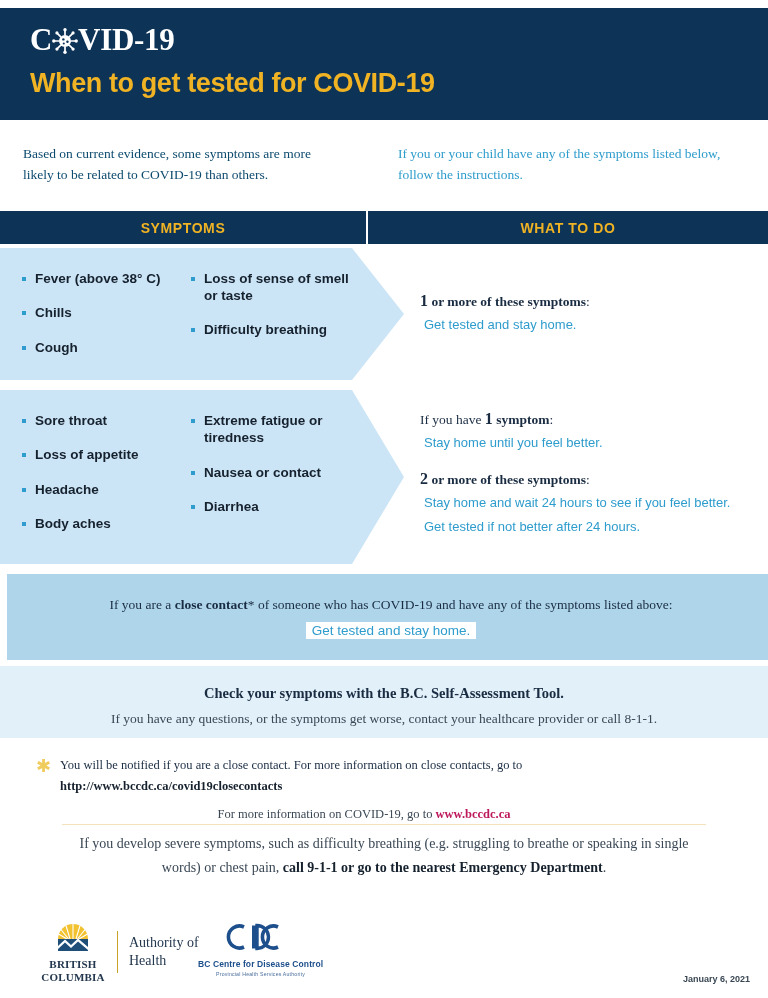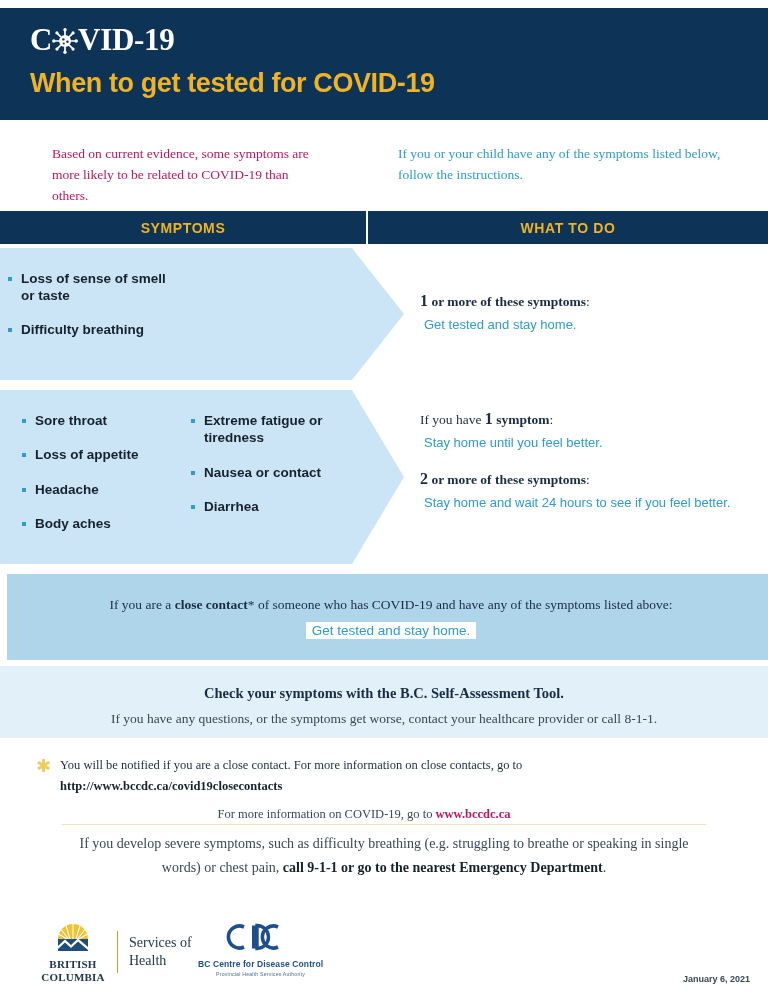--- a/index.html
+++ b/index.html
@@ -53,22 +53,22 @@
 
   
   .intro {
     position: absolute;
     left: 0; top: 132px;
     width: 768px; height: 74px;
     display: flex;
   }
   .intro-left {
     width: 366px;
-    padding: 12px 40px 0 52px;
-    color: #be185d;
+    padding: 12px 40px 0 23px;
+    color: #0c4a6e;
     font-size: 13.5px;
     line-height: 1.55;
   }
   .intro-right {
     width: 402px;
     padding: 12px 40px 0 32px;
     color: #2e9ccc;
     font-size: 13.5px;
     line-height: 1.55;
   }
@@ -399,20 +399,34 @@
 
   <div class="colheads">
     <div class="colhead sym">SYMPTOMS</div>
     <div class="colhead wtd">WHAT TO DO</div>
   </div>
 
   <div class="row row1">
     <div class="wtd-panel"></div>
     <div class="sym-panel"></div>
     <div class="sym-cols">
+      <div class="sym-col c1">
+        <div class="sym-item">
+            <span class="bullet"></span>
+            <span>Fever (above 38° C)</span>
+          </div>
+        <div class="sym-item">
+            <span class="bullet"></span>
+            <span>Chills</span>
+          </div>
+        <div class="sym-item">
+            <span class="bullet"></span>
+            <span>Cough</span>
+          </div>
+      </div>
       <div class="sym-col c2">
         <div class="sym-item">
             <span class="bullet"></span>
             <span>Loss of sense of smell or taste</span>
           </div>
         <div class="sym-item">
             <span class="bullet"></span>
             <span>Difficulty breathing</span>
           </div>
       </div>
@@ -459,20 +473,21 @@
             <span>Diarrhea</span>
           </div>
       </div>
     </div>
     <div class="wtd-body">
       <div class="wtd-cond"><span>If you have </span><span class="num">1</span><b> symptom</b><span>:</span></div>
       <div class="wtd-action">Stay home until you feel better.</div>
       <div class="wtd-gap"></div>
       <div class="wtd-cond"><span class="num">2</span><b> or more of these symptoms</b><span>:</span></div>
       <div class="wtd-action">Stay home and wait 24 hours to see if you feel better.</div>
+      <div class="wtd-action">Get tested if not better after 24 hours.</div>
     </div>
   </div>
 
   <div class="contact-band">
     <div class="contact-line"><span>If you are a </span><b>close contact</b><span>*</span><span> of someone who has COVID-19  and have any of the symptoms listed above:</span></div>
     <div class="contact-action">Get tested and stay home.</div>
   </div>
 
   <div class="assess-band">
     <div class="assess-title">Check your symptoms with the B.C. Self-Assessment Tool.</div>
@@ -519,21 +534,21 @@
             </g>
           </svg>
         </div>
         <div class="bc-wordmark">
           <div>BRITISH</div>
           <div>COLUMBIA</div>
         </div>
       </div>
       <div class="bc-divider"></div>
       <div class="bc-ministry">
-        <div>Services of</div>
+        <div>Authority of</div>
         <div>Health</div>
       </div>
     </div>
 
     <div class="bccdc-logo">
       <div>
         <svg width="74" height="30" viewBox="0 0 74 30">
           <g fill="none" stroke="#1d4f8c" stroke-width="3.6">
             <path d="M20 5 A11 11 0 1 0 20 25"></path>
             <path d="M54 5 A11 11 0 1 0 54 25"></path>

